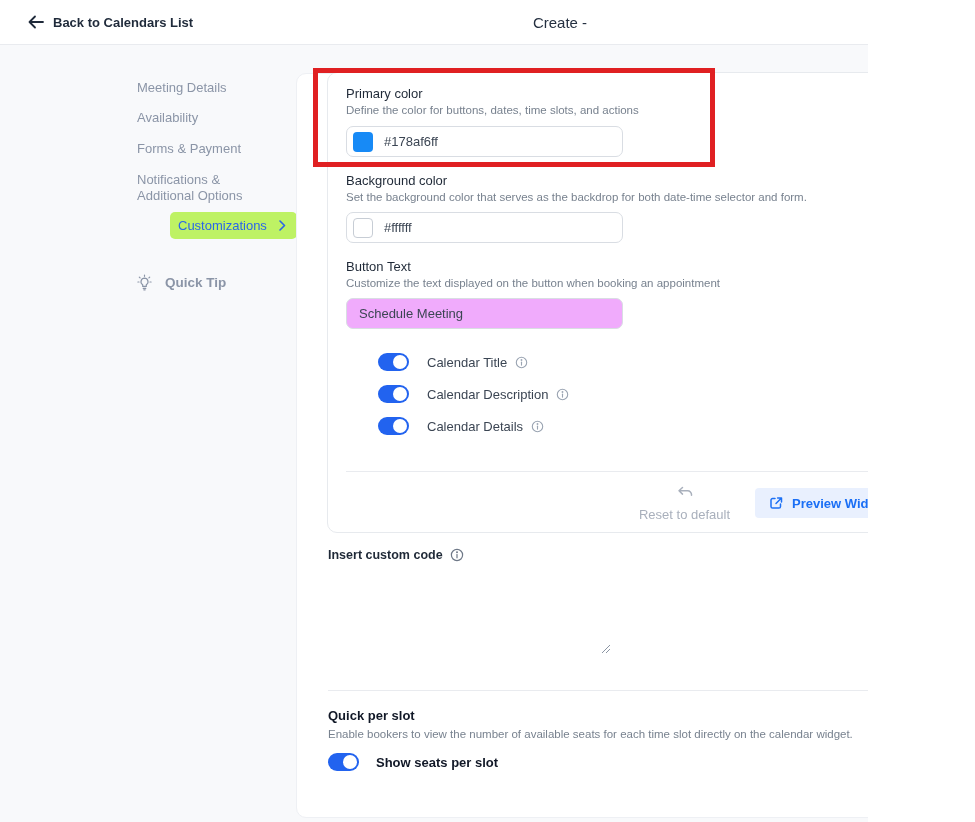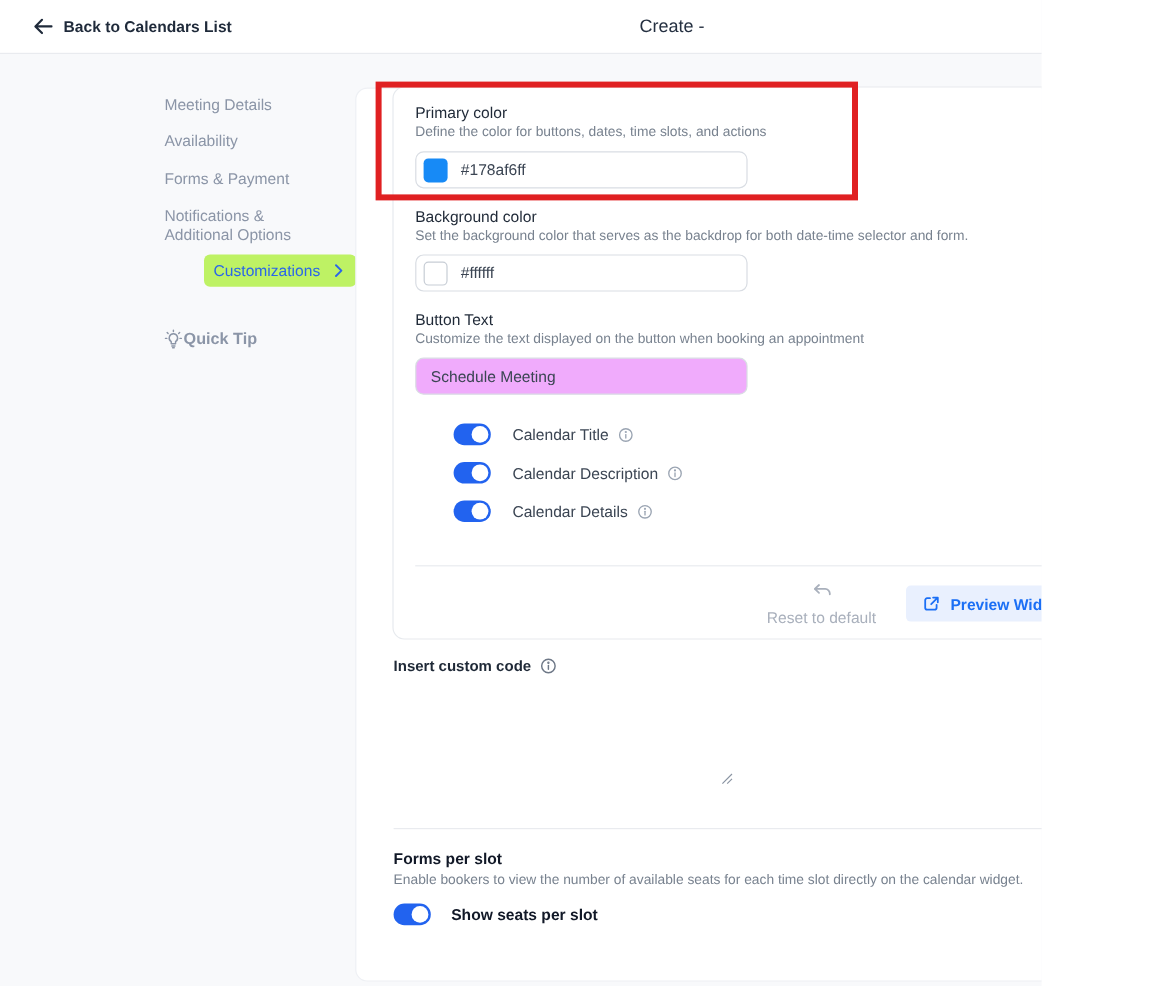--- a/index.html
+++ b/index.html
@@ -34,21 +34,21 @@
     cursor:pointer; line-height:16px;
   }
   .nav-item.wrap { width:112px; }
   .nav-active {
     position:absolute; left:131px; top:212px; width:127px; height:27px;
     background:#bef264; border-radius:5px; display:flex; align-items:center;
     justify-content:space-between; padding:0 11px 0 8px; color:#2a66e9;
     font-size:13px; font-weight:500; cursor:pointer;margin-left:39px;
   }
   .tip-head {
-    position:absolute; left:136px; top:274px; display:flex; align-items:center; gap:0;
+    position:absolute; left:136px; top:274px; display:flex; align-items:center; gap:12px;
     color:#8b95a7; font-size:13.5px; font-weight:600;
   }
   .tip-body {
     position:absolute; left:137px; top:296px; width:125px;
     color:#9ba4b5; font-size:11.5px; line-height:1.42;
   }
   
   .panel {
     position:absolute; left:296px; top:73px; width:671px; height:745px;
     background:#fff; border:1px solid #eef0f4; border-radius:10px;
@@ -265,21 +265,21 @@
         <path d="M7 6.6v3.2"></path>
         <circle cx="7" cy="4.3" r="0.4" fill="#6e7887"></circle>
       </svg>
   </div>
   <svg class="resize-grip" width="10" height="10" viewBox="0 0 10 10" stroke="#8b95a3" stroke-width="1">
       <path d="M9 1 1 9M9 5 5 9"></path>
     </svg>
 
   <div class="divider2"></div>
 
-  <div class="seats-label">Forms per slot</div>
+  <div class="seats-label">Quick per slot</div>
   <div class="seats-desc">Enable bookers to view the number of available seats for each time slot directly on the calendar widget.</div>
   <div class="seats-row">
     <span class="toggle"></span>
     <span class="toggle-label">Show seats per slot</span>
   </div>
 
   <div class="sb-up"></div>
   <div class="sb-thumb"></div>
   <div class="sb-down"></div>
 

